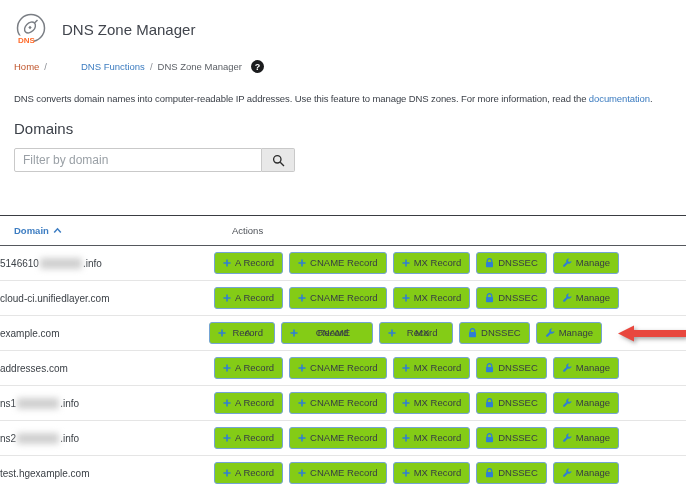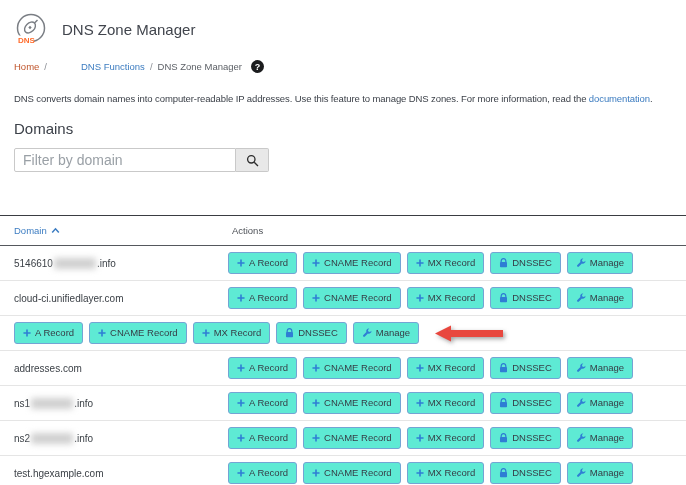--- a/index.html
+++ b/index.html
@@ -21,40 +21,40 @@
     font-size: 9px; font-weight: bold; display: inline-flex; align-items: center; justify-content: center;
     margin-left: 4px; cursor: pointer; }
 
   
   .description { margin: 20px 14px 0 14px; font-size: 9.5px; letter-spacing: -0.1px; color: #3c4149; white-space: nowrap; }
   .doc-link { color: #3c7cc0; text-decoration: none; cursor: pointer; }
 
   
   .section-heading { margin: 16px 0 0 14px; font-size: 15px; font-weight: 400; color: #3c4149; }
   .filter-bar { display: flex; margin: 11px 0 0 14px; }
-  .filter-input { width: 222px; height: 24px; border: 1px solid #c9c9c9; border-radius: 2px 0 0 2px;
-    padding: 0 8px; font-size: 14px; color: #555; outline: none; font-family: inherit; }
+  .filter-input { width: 248px; height: 24px; border: 1px solid #c9c9c9; border-radius: 2px 0 0 2px;
+    padding: 0 8px; font-size: 12px; color: #555; outline: none; font-family: inherit; }
   .filter-input::placeholder { color: #9aa0a6; }
   .search-btn { width: 33px; height: 24px; background: #e8e8e8; border: 1px solid #c9c9c9; border-left: none;
     border-radius: 0 2px 2px 0; display: flex; align-items: center; justify-content: center; cursor: pointer; line-height: 0; }
 
   
   .domain-table { margin-top: 43px; width: 686px; border-top: 1px solid #3a3d42; }
   .thead { display: flex; align-items: center; height: 30px; border-bottom: 1px solid #55585d;
     padding-left: 14px; font-size: 9.5px; }
-  .col-domain-h { width: 218px; color: #3d7dc2; display: flex; align-items: center; gap: 4px; cursor: pointer; }
+  .col-domain-h { width: 218px; color: #3d7dc2; display: flex; align-items: center; gap: 4px; cursor: pointer; font-weight: bold; }
   .col-actions-h { color: #4e5258; }
   .trow { display: flex; align-items: center; height: 35px; border-bottom: 1px solid #e5e5e5;
-    padding-left: 14px; position: relative; background: #fff; }
+    position: relative; background: #fff; }
   .cell-domain { width: 214px; font-size: 10px; color: #3c4147; white-space: nowrap; }
   .redacted { display: inline-block; width: 42px; height: 11px; background: #d0d0d0; border-radius: 2px;
     filter: blur(3px); vertical-align: -2px; margin: 0 1px; }
   .cell-actions { display: flex; align-items: center; }
   .abtn { display: inline-flex; align-items: center; gap: 4px; height: 22px; padding: 0 8px;
-    background: #5eead4; border: 1px solid #74a4d4; border-radius: 3px; color: #363c45;
+    background: #84cc16; border: 1px solid #74a4d4; border-radius: 3px; color: #363c45;
     font-size: 9.5px; font-family: inherit; margin-right: 6px; cursor: pointer; line-height: 0; }
   .abtn .b-ico { line-height: 0; display: inline-flex; }
   .arrow-annot { margin-left: 10px; line-height: 0; filter: drop-shadow(2px 2px 2px rgba(70,70,70,.5)); }
 </style>
 </head>
 <body>
 
 <div class="page">
 
   <div class="app-header">
@@ -195,20 +195,21 @@
               <span class="b-ico">
                 <svg width="10" height="10" viewBox="0 0 16 16">
                   <path d="M15 4.2a4.1 4.1 0 0 1-5.6 4.6L4.6 13.6a1.7 1.7 0 1 1-2.4-2.4L7 6.4A4.1 4.1 0 0 1 11.6.8L9.5 3l.6 2.7 2.7.6z" fill="#2f7ed4"></path>
                 </svg>
               </span>
               <span>Manage</span>
             </button>
           </div>
         </div>
         <div class="trow">
+          <div class="cell-domain"><span>example.com</span></div>
           <div class="cell-actions">
             <button class="abtn">
               <span class="b-ico">
                 <svg width="8" height="8" viewBox="0 0 9 9">
                   <path d="M3.6 0.5h1.8v3.1h3.1v1.8H5.4v3.1H3.6V5.4H0.5V3.6h3.1z" fill="#2f7ed4"></path>
                 </svg>
               </span>
               <span>A Record</span>
             </button>
             <button class="abtn">

